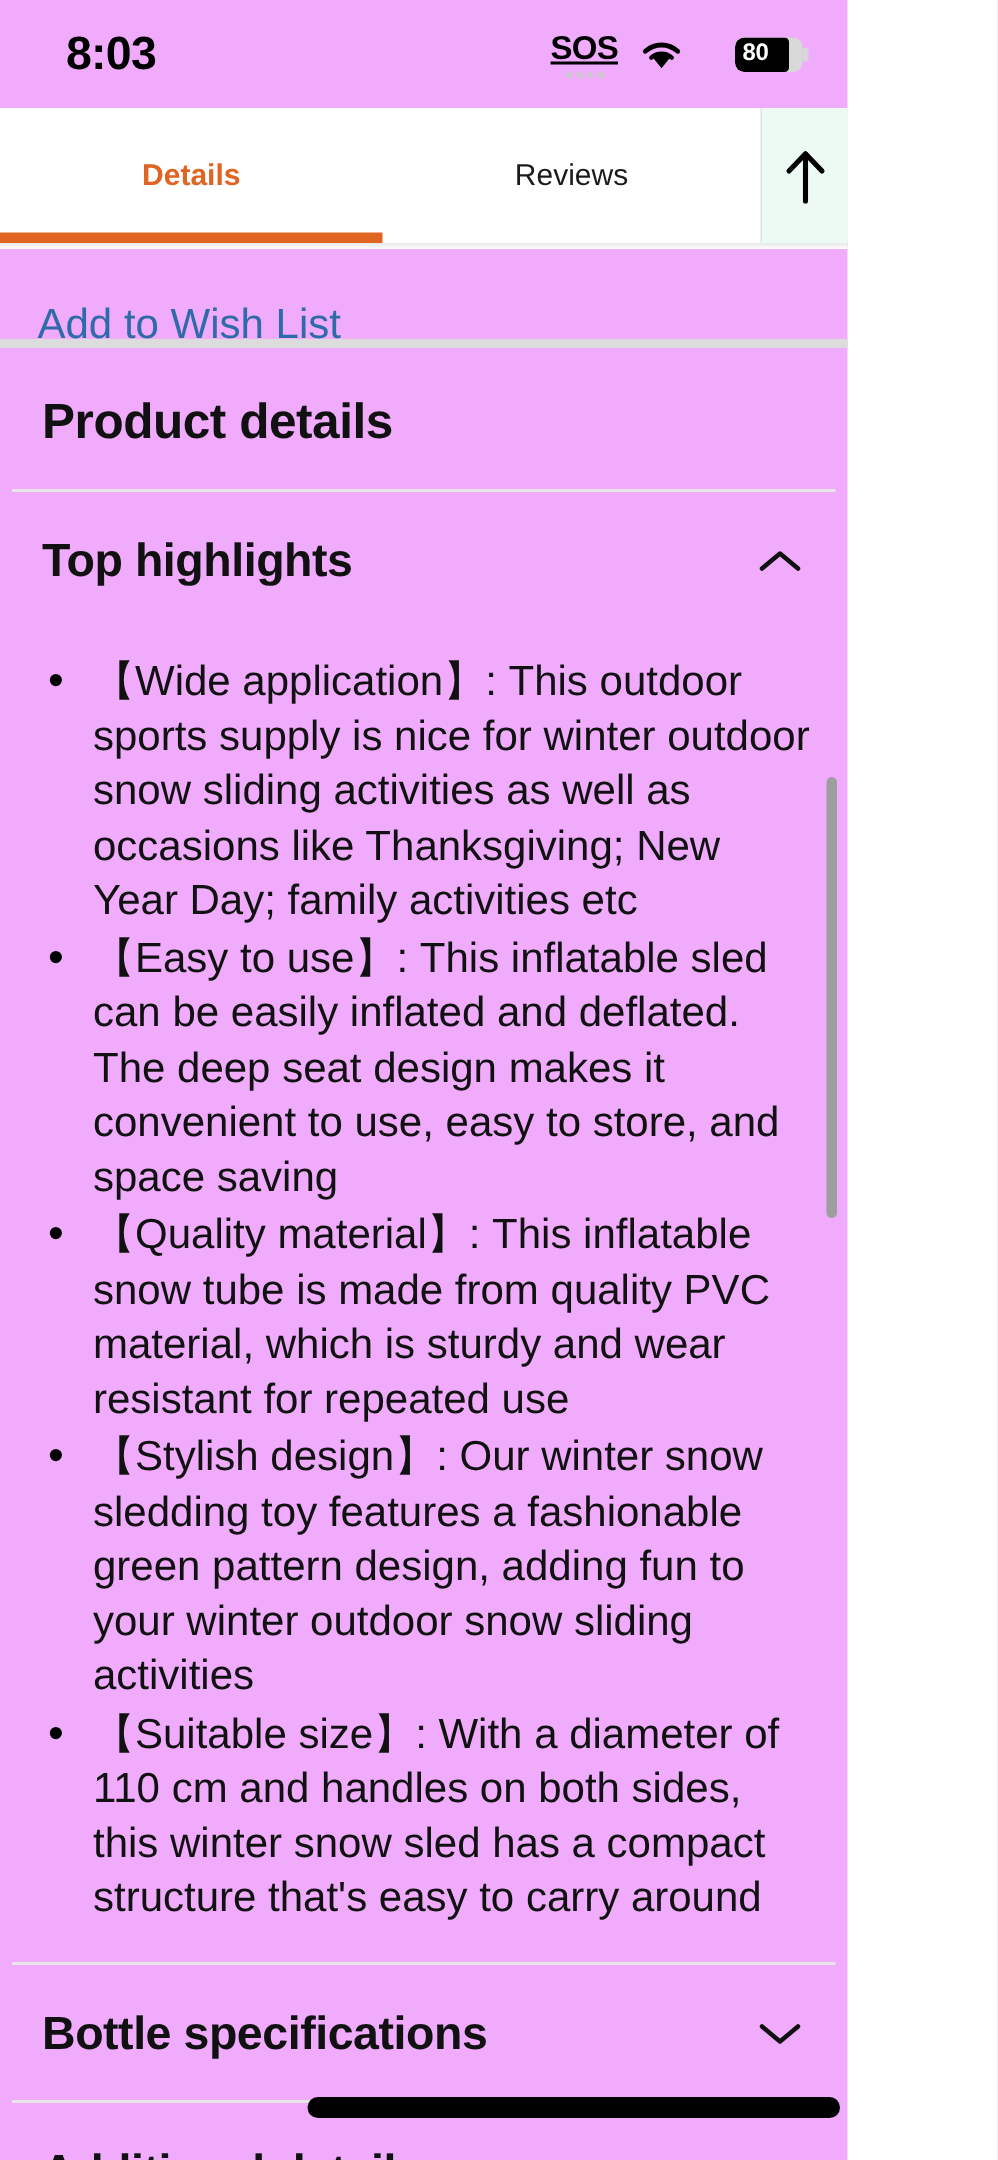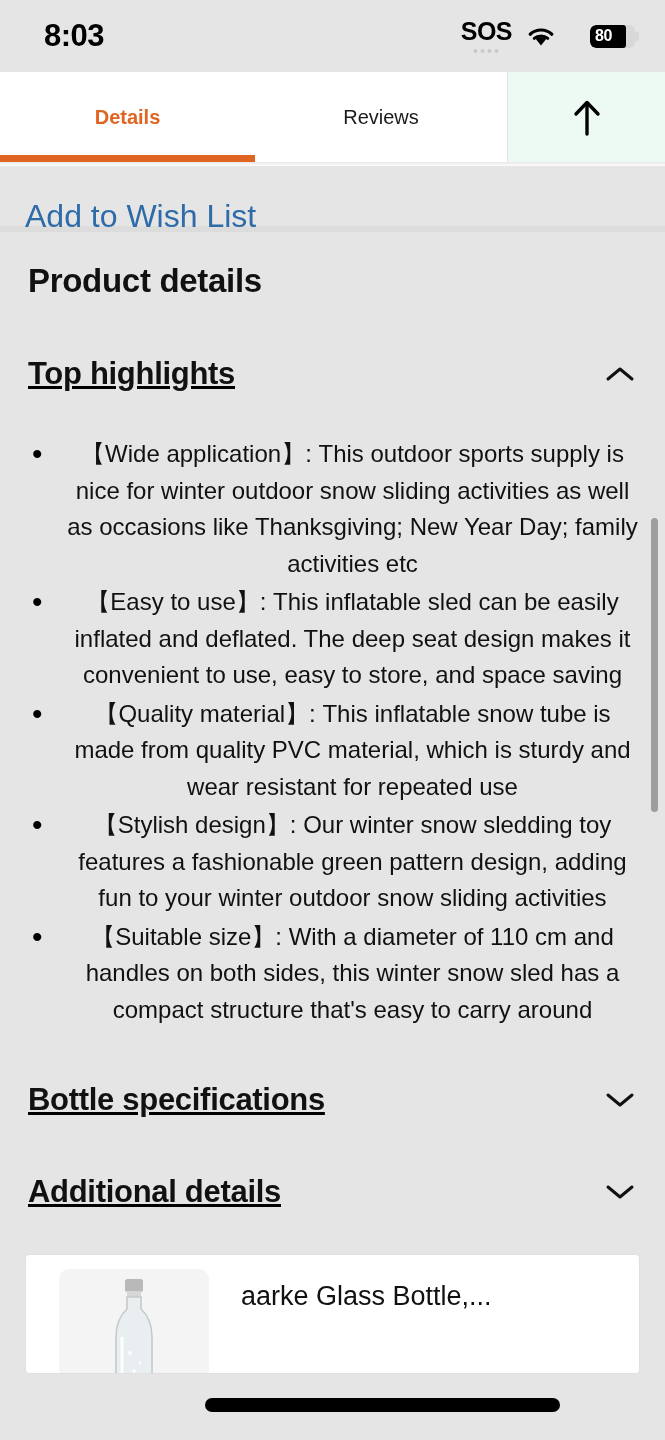--- a/index.html
+++ b/index.html
@@ -2,31 +2,31 @@
 <html><head>
 <meta charset="utf-8">
 <style>
   * { margin:0; padding:0; box-sizing:border-box; }
   html, body {
     width:665px; height:1440px;
     background:#ffffff;
     font-family:"Liberation Sans", sans-serif;
     overflow:hidden;
   }
-  .screen { position:relative; width:665px; height:1440px; background:#e5e5e5; }
+  .screen { position:relative; width:565px; height:1440px; background:#f0abfc; }
 
   
   .statusbar{
     height:72px; display:flex; align-items:center;
     justify-content:space-between; padding:0 30px 0 44px;
   }
   .clock{ font-size:31px; font-weight:700; color:#000; letter-spacing:-0.5px; }
   .status-right{ display:flex; align-items:center; gap:14px; }
-  .sos{ position:relative; font-size:25px; font-weight:800; color:#000;
-        letter-spacing:-0.5px; line-height:1; padding-bottom:9px; }
+  .sos{ position:relative; font-size:22px; font-weight:800; color:#000;
+        letter-spacing:-0.5px; line-height:1; padding-bottom:9px;text-decoration:underline; }
   .sos-dots{ position:absolute; left:50%; transform:translateX(-50%);
         bottom:0; display:flex; gap:3px; }
   .sos-dots i{ width:4px; height:4px; border-radius:50%; background:#c9c9c9; display:block; }
   .wifi{ width:30px; height:22px; }
   .battery{ position:relative; width:45px; height:23px;margin-left:20px; }
   .batt-body{ position:absolute; inset:0; border-radius:6px; background:#d8d8d8; overflow:hidden; }
   .batt-fill{ position:absolute; left:0; top:0; bottom:0; width:80%;
         background:#000; border-radius:6px 3px 3px 6px; }
   .batt-num{ position:absolute; inset:0; display:flex; align-items:center;
         justify-content:flex-start; padding-left:5px;
@@ -41,37 +41,37 @@
   .tab.active{ color:#e06522; font-weight:700; }
   .tab.inactive{ color:#1a1a1a; font-weight:400; flex:0 0 252px; }
   .tab-underline{ position:absolute; left:0; bottom:0; width:255px; height:7px; background:#e06522; }
   .scrolltop{ flex:1; background:#edfaf3; display:flex; align-items:center;
         justify-content:center; border-left:1px solid #e3e3e3; }
   .arrow-up{ width:34px; height:38px; }
   .tabbar-shadow{ height:4px; background:linear-gradient(#e8e8e8,#fdfdfd); }
 
   
   .wishrow{ height:60px; display:flex; align-items:center; padding-left:25px; }
-  .wishlink{ color:#2e6ba8; font-size:32px;margin-top:40px; }
+  .wishlink{ color:#2e6ba8; font-size:28px;margin-top:40px; }
 
   .thickrule{ height:6px; background:#dcdcdc; }
   .thinrule{ height:2px; background:#e6e6e6; margin:0 8px; }
 
   
   .sec-title{ padding:30px 28px 26px; font-size:33px; font-weight:700; color:#111; letter-spacing:-0.3px; }
   .acc-head{ display:flex; align-items:center; justify-content:space-between;
-        padding:28px 30px 26px 28px;text-decoration:underline; }
+        padding:28px 30px 26px 28px; }
   .acc-title{ font-size:31px; font-weight:700; color:#111; letter-spacing:-0.3px; }
   .chev{ width:30px; height:18px; flex:none; }
 
   
   .bullets{ padding:18px 22px 22px 28px; }
   .bullet{ display:flex; margin-bottom:2px; }
   .dot{ flex:0 0 34px; font-size:30px; line-height:36.5px; color:#000; text-align:left; padding-left:4px; }
-  .btext{ flex:1; font-size:24px; line-height:36.5px; color:#111;text-align:center; }
+  .btext{ flex:1; font-size:28px; line-height:36.5px; color:#111; }
 
   
   .scrollbar{ position:absolute; right:7px; top:518px; width:7px; height:294px;
         background:#9e9e9e; border-radius:4px; }
 
   
   .cardwrap{ padding:16px 25px 0 25px; }
   .card{ border:1px solid #e0e0e0; border-radius:4px; height:120px;
         display:flex; align-items:flex-start; padding:14px 0 0 0; overflow:hidden; background:#fff; }
   .thumb{ flex:0 0 215px; display:flex; justify-content:center; }

